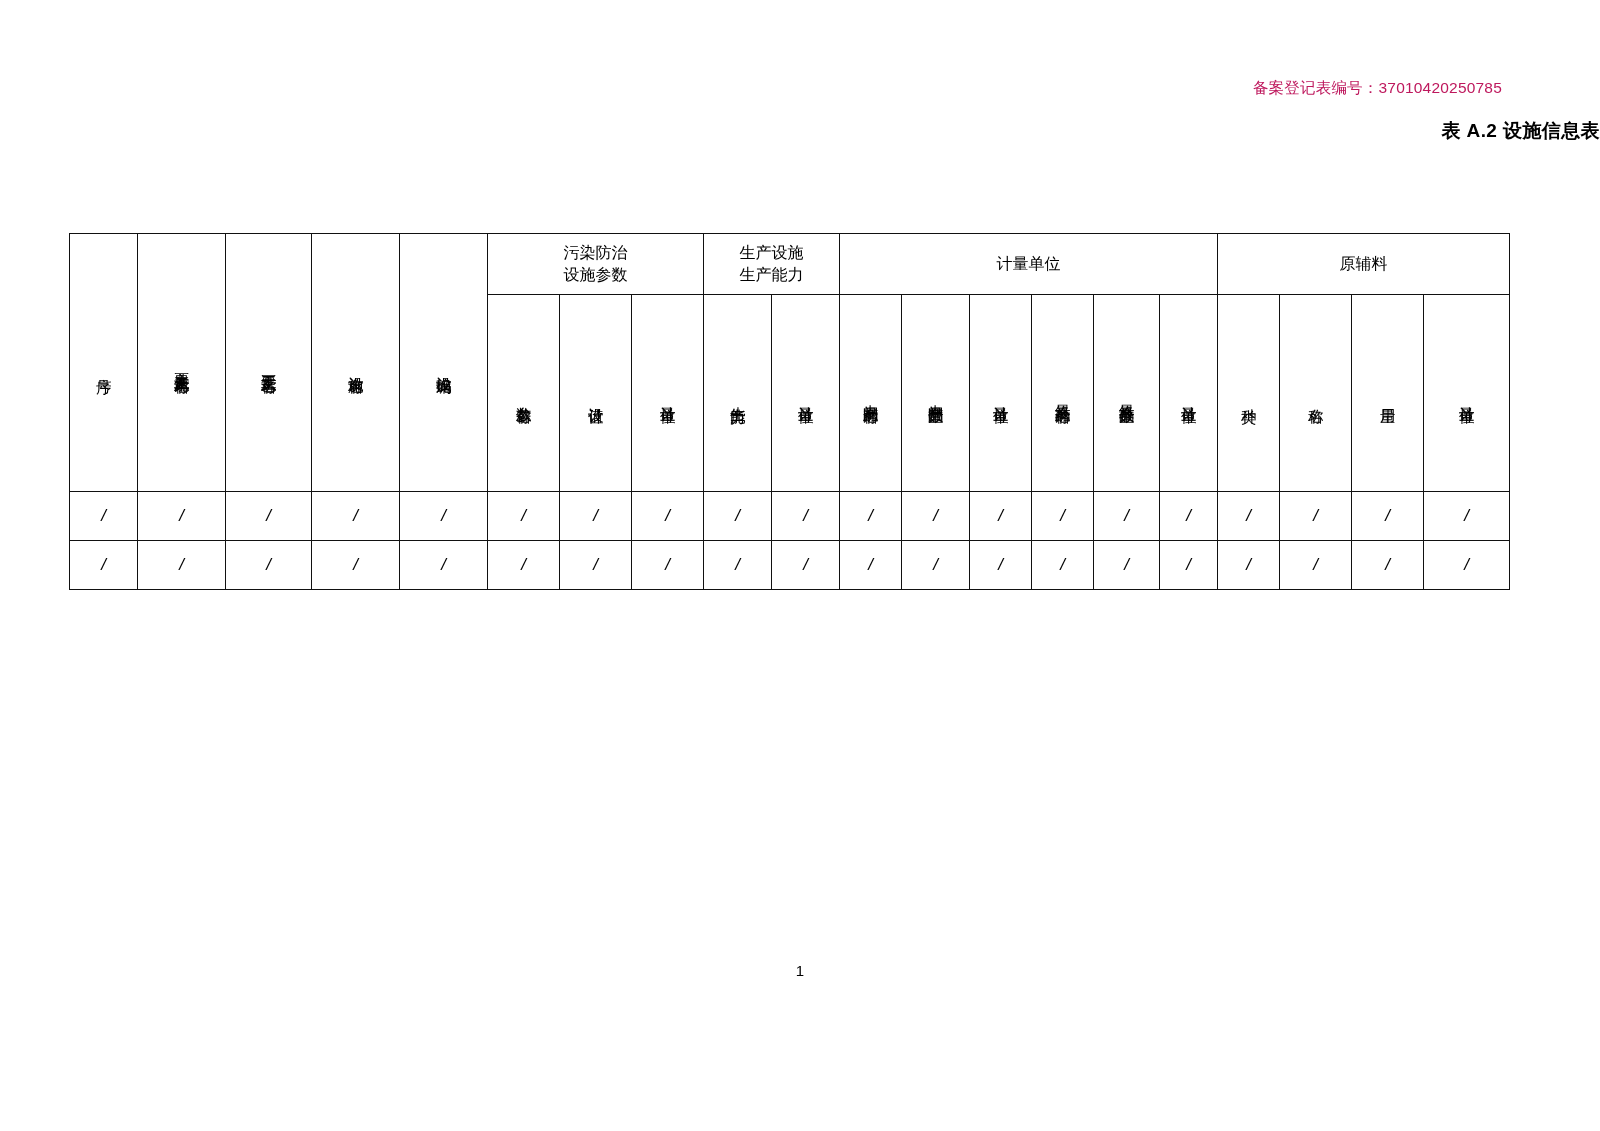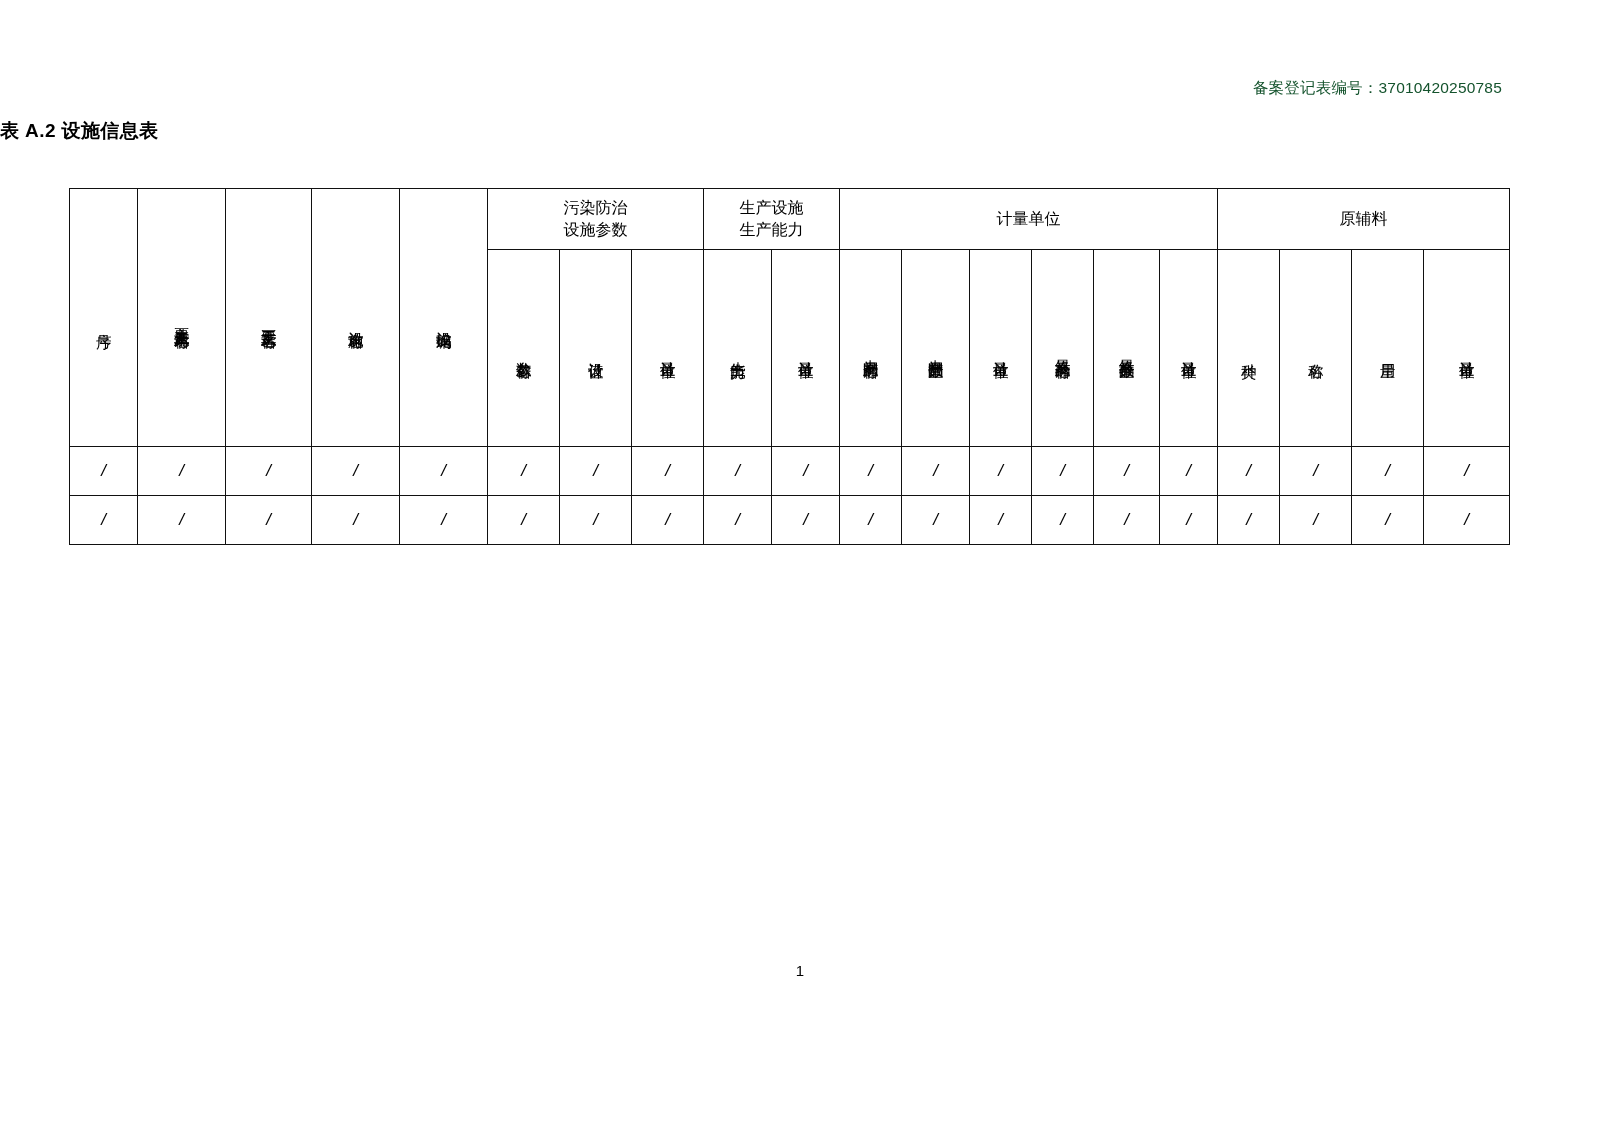--- a/index.html
+++ b/index.html
@@ -21,43 +21,44 @@
     height: 1131px;
     box-sizing: border-box;
   }
   .reg-no {
     position: absolute;
     top: 78px;
     right: 98px;
     font-size: 15.5px;
     letter-spacing: 0.2px;
     white-space: nowrap;
-    color: #14532d;
+    color: #be185d;
   }
   .doc-title {
     position: absolute;
     top: 118px;
     left: 0;
     width: 1600px;
-    text-align: left;
+    text-align: right;
     font-size: 19px;
     font-weight: bold;
     letter-spacing: 0.4px;
   }
   .table-wrap {
     position: absolute;
     top: 188px;
     left: 69px;
     width: 1440px;
   }
   table.info {
     border-collapse: collapse;
     table-layout: fixed;
     width: 1440px;
     font-size: 15.5px;
+    margin-top: 45px;
   }
   table.info td, table.info th {
     border: 1.3px solid #111111;
     padding: 0;
     text-align: center;
     vertical-align: middle;
     font-weight: normal;
   }
   
   tr.group-row td {

